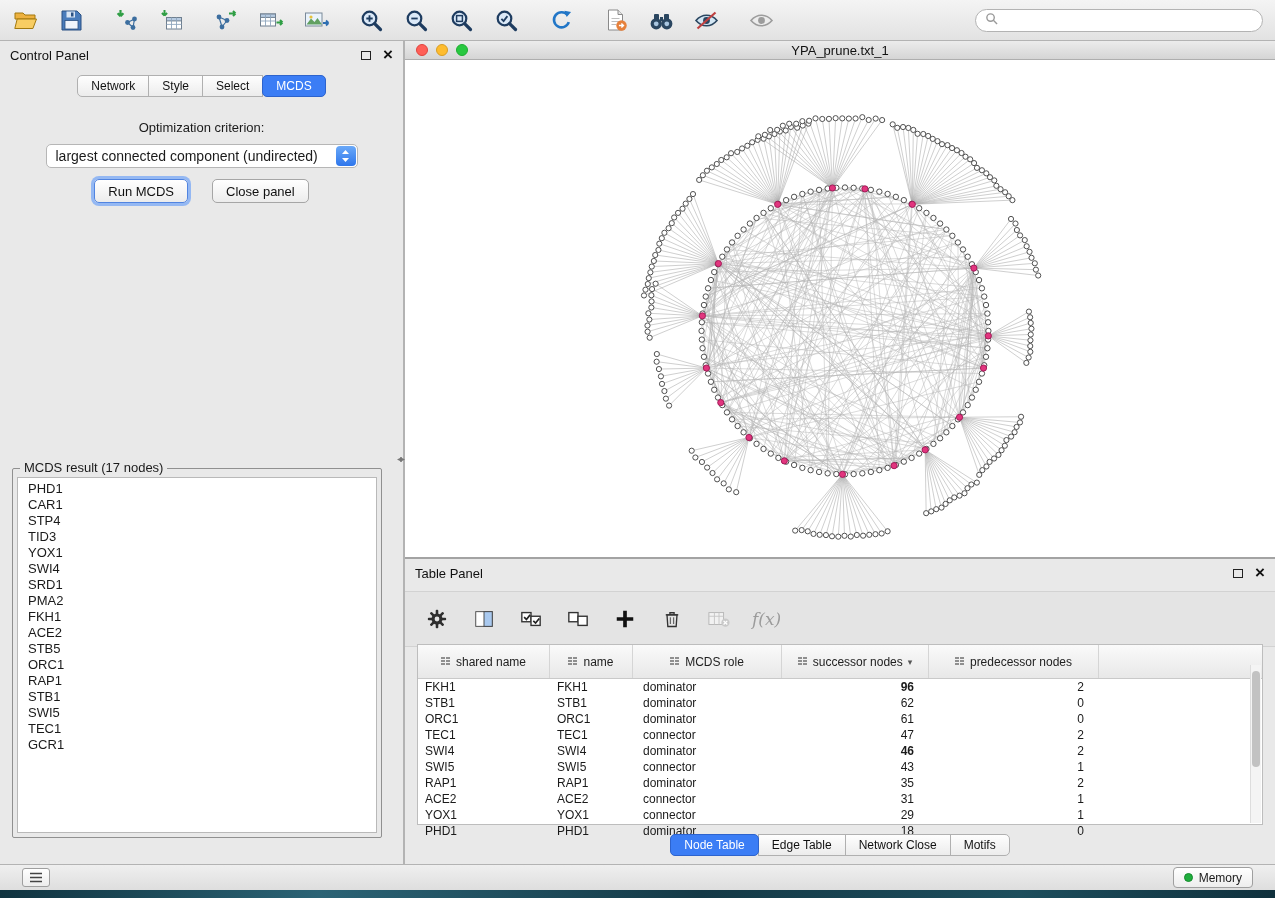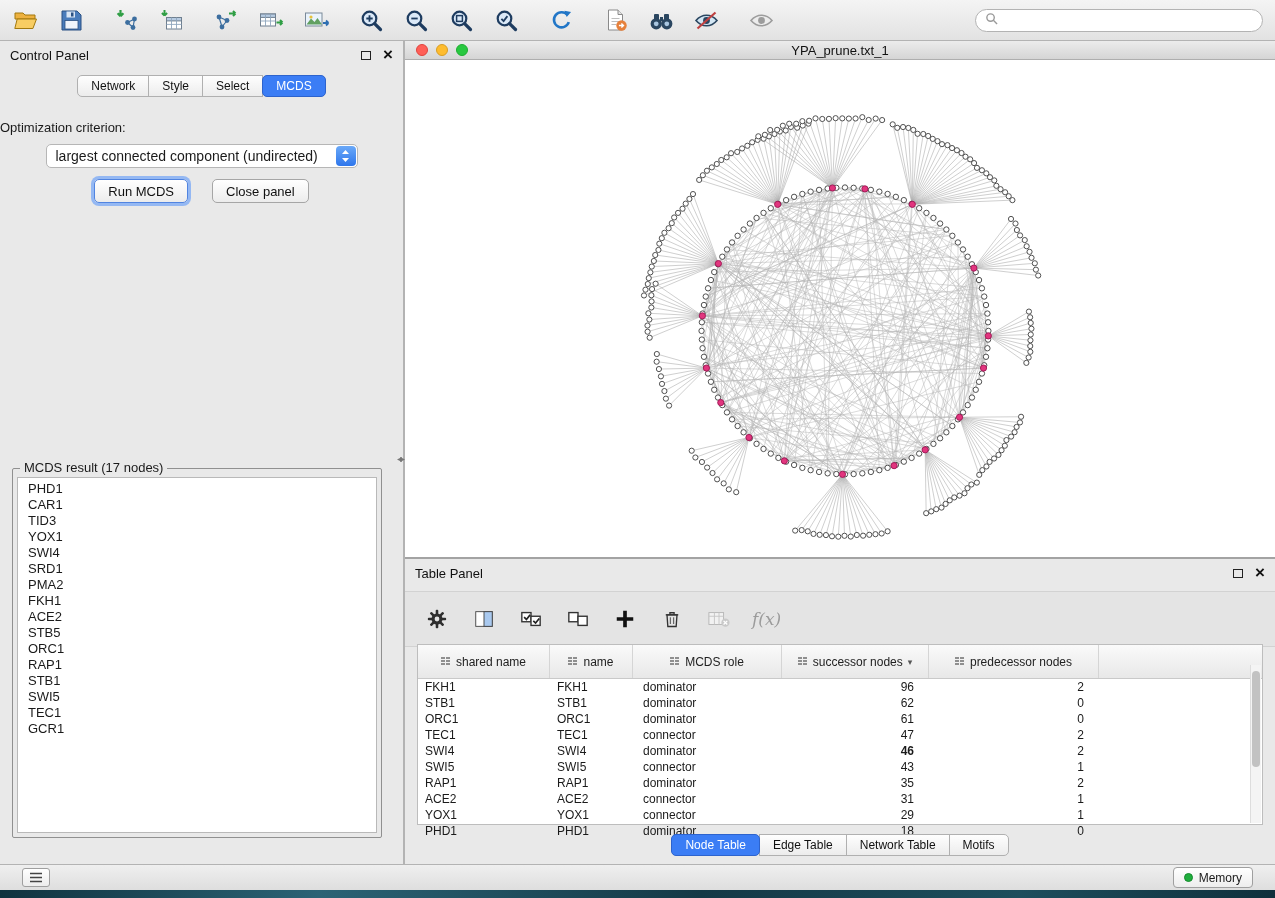--- a/index.html
+++ b/index.html
@@ -22,21 +22,21 @@
 .panel-controls{margin-left:auto;display:flex;align-items:center;gap:12px}
 .win-float{width:10px;height:9px;border:1.5px solid #222;display:inline-block;cursor:pointer}
 .win-close{font-size:17px;font-weight:bold;line-height:12px;cursor:pointer;color:#111}
 
 .seg{display:flex;justify-content:center;margin-top:6px}
 .seg-tab{padding:3px 13px;font-size:12px;background:linear-gradient(#fefefe,#ececec);border:1px solid #b0b0b0;margin-left:-1px;cursor:pointer;color:#111;white-space:nowrap}
 .seg-tab:first-child{border-radius:5px 0 0 5px;margin-left:0}
 .seg-tab:last-child{border-radius:0 5px 5px 0}
 .seg-tab.active{background:#3b7df5;border-color:#2d63cd;color:#fff;border-radius:5px;position:relative;z-index:1}
 
-.opt-label{margin-top:23px}
+.opt-label{text-align:center;margin-top:23px}
 .mac-select{position:relative;width:312px;height:24px;margin:9px auto 0;background:#fff;border:1px solid #b6b6b6;border-radius:5px;display:flex;align-items:center;padding:0 26px 0 9px;cursor:pointer}
 .select-value{font-size:14px;white-space:nowrap;overflow:hidden}
 .stepper{position:absolute;top:1px;right:1px;bottom:1px;width:20px;border-radius:4px;background:linear-gradient(#6aa9f8,#2e76ec);display:flex;align-items:center;justify-content:center}
 .btn-row{display:flex;justify-content:center;gap:24px;margin-top:11px}
 .btn{height:24px;padding:0 13px;font-size:13px;font-family:inherit;background:linear-gradient(#fff,#ececec);border:1px solid #a6a6a6;border-radius:5px;cursor:pointer;color:#111}
 .btn.focused{box-shadow:0 0 0 3px rgba(92,152,250,.6);border-color:#5184e0}
 
 .result-box{position:absolute;left:12px;right:21px;top:427px;bottom:26px;border:1px solid #909090;border-radius:2px}
 .result-legend{position:absolute;top:-9px;left:7px;background:#e9e9e9;padding:0 4px;font-size:13px}
 .result-list{position:absolute;left:4px;right:4px;top:8px;bottom:4px;background:#fff;border:1px solid #b9b9b9;overflow:hidden;padding:3px 0 0 10px}
@@ -265,20 +265,21 @@
       </div>
       <div class="btn-row">
         <button class="btn focused">Run MCDS</button>
         <button class="btn">Close panel</button>
       </div>
       <div class="result-box">
         <span class="result-legend">MCDS result (17 nodes)</span>
         <div class="result-list">
             <div class="result-item">PHD1</div>
             <div class="result-item">CAR1</div>
+            <div class="result-item">STP4</div>
             <div class="result-item">TID3</div>
             <div class="result-item">YOX1</div>
             <div class="result-item">SWI4</div>
             <div class="result-item">SRD1</div>
             <div class="result-item">PMA2</div>
             <div class="result-item">FKH1</div>
             <div class="result-item">ACE2</div>
             <div class="result-item">STB5</div>
             <div class="result-item">ORC1</div>
             <div class="result-item">RAP1</div>
@@ -747,21 +748,21 @@
                   </svg></span>
                 <span>predecessor nodes</span>
               </div>
               <div class="th filler"></div>
             </div>
           <div class="tbody">
               <div class="tr">
                 <div class="td" style="width: 132px;">FKH1</div>
                 <div class="td" style="width: 83px;">FKH1</div>
                 <div class="td role" style="width: 149px;">dominator</div>
-                <div class="td num" style="width: 147px;">96</div>
+                <div class="td num" style="width: 147px; font-weight: bold;">96</div>
                 <div class="td num" style="width: 170px;">2</div>
               </div>
               <div class="tr">
                 <div class="td" style="width: 132px;">STB1</div>
                 <div class="td" style="width: 83px;">STB1</div>
                 <div class="td role" style="width: 149px;">dominator</div>
                 <div class="td num" style="width: 147px;">62</div>
                 <div class="td num" style="width: 170px;">0</div>
               </div>
               <div class="tr">
@@ -821,21 +822,21 @@
                 <div class="td num" style="width: 170px;">0</div>
               </div>
             </div>
           <div class="vscroll">
               <div class="vthumb"></div>
             </div>
         </div>
         <div class="tp-tabs seg">
             <span class="seg-tab active">Node Table</span>
             <span class="seg-tab">Edge Table</span>
-            <span class="seg-tab">Network Table</span>
+            <span class="seg-tab">Network Close</span>
             <span class="seg-tab">Motifs</span>
           </div>
       </div>
     </div>
   </div>
 
   <div class="statusbar">
     <span class="menu-btn">
         <svg width="14" height="11" viewBox="0 0 14 11">
           <path d="M1 1.5h12M1 5.5h12M1 9.5h12" stroke="#444" stroke-width="1.7"></path>

